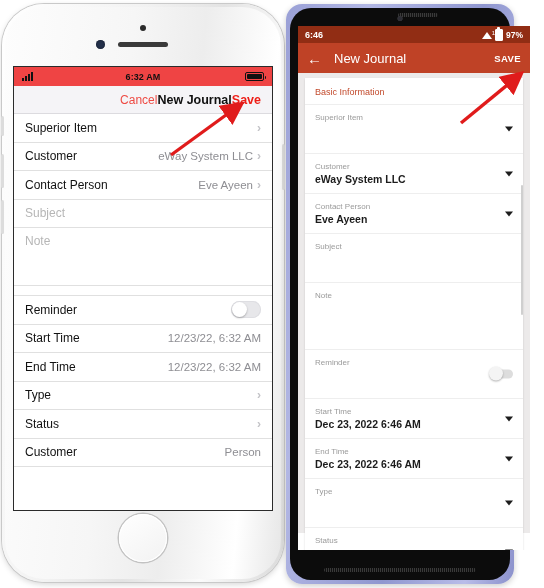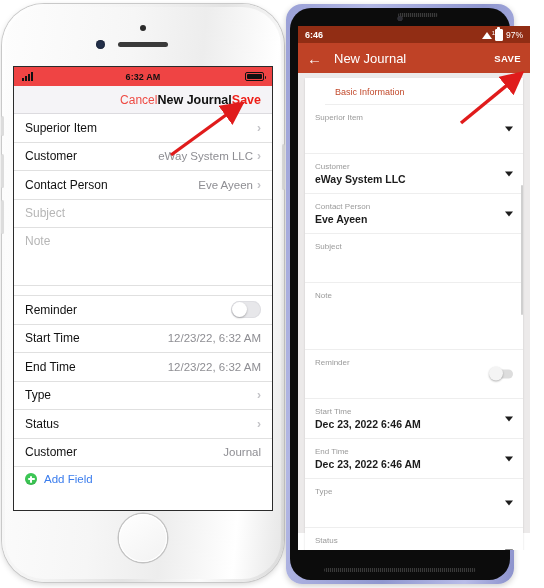--- a/index.html
+++ b/index.html
@@ -122,31 +122,31 @@
   .an-status{height:17px;background:#912d14;display:flex;align-items:center;
     justify-content:space-between;padding:0 7px;box-sizing:border-box;}
   .an-status .clk{font-size:9px;color:#fff;font-weight:bold;}
   .an-status .right{display:flex;align-items:center;gap:3px;}
   .an-wifi{width:10px;height:8px;position:relative;}
   .an-wifi:before{content:"";position:absolute;left:0;bottom:0;width:0;height:0;
     border-left:5px solid transparent;border-right:5px solid transparent;border-bottom:7px solid #fff;}
   .an-wifi sup{position:absolute;right:-3px;top:-1px;font-size:6px;color:#fff;}
   .an-batt{width:6px;height:10px;border:1px solid #fff;border-radius:1px;background:#fff;position:relative;}
   .an-batt:after{content:"";position:absolute;left:1.5px;top:-2.5px;width:3px;height:2px;background:#fff;border-radius:1px 1px 0 0;}
-  .an-status .pct{font-size:8.5px;color:#fff;font-weight:normal;}
+  .an-status .pct{font-size:8.5px;color:#fff;font-weight:bold;}
 
   .an-appbar{height:30px;background:#bf4226;display:flex;align-items:center;
     padding:0 9px;box-sizing:border-box;gap:12px;}
   .an-back{color:#fff;font-size:15px;line-height:1;}
   .an-appbar .title{color:#fff;font-size:13px;flex:1;}
   .an-appbar .save{color:#fff;font-size:9.5px;font-weight:bold;letter-spacing:.4px;}
 
   .an-body{background:#eceaea;padding:5px 7px 0;box-sizing:border-box;height:460px;position:relative;}
   .an-card{background:#fff;box-shadow:0 1px 2px rgba(0,0,0,.14);}
-  .an-section{font-size:9px;color:#c24a2c;padding:9px 10px 7px;border-bottom:1px solid #eee;margin-left:20px;}
+  .an-section{font-size:9px;color:#c24a2c;padding:9px 10px 7px;border-bottom:1px solid #eee;}
   .an-field{position:relative;padding:7px 26px 7px 10px;border-bottom:1px solid #eeeeee;box-sizing:border-box;}
   .an-field .k{font-size:8px;color:#9a9a9a;line-height:12px;}
   .an-field .v{font-size:10.5px;color:#1c1c1c;font-weight:bold;line-height:13px;}
   .an-field .blank{height:13px;}
   .an-caret{position:absolute;right:10px;top:50%;transform:translateY(-50%);
     width:0;height:0;border-left:4px solid transparent;border-right:4px solid transparent;border-top:5px solid #1c1c1c;}
   .an-field.tall{padding-bottom:16px;}
   .an-field.note{padding-bottom:34px;}
   .an-toggle{position:absolute;right:10px;top:50%;transform:translateY(-50%);
     width:22px;height:9px;border-radius:5px;background:#dddddd;}
@@ -252,27 +252,23 @@
         <div class="ios-chev">›</div>
       </div>
 
       <div class="ios-row">
         <div class="lbl">Status</div>
         <div class="ios-chev">›</div>
       </div>
 
       <div class="ios-row">
         <div class="lbl">Customer</div>
-        <div class="val">Journal</div>
-      </div>
-
-      <div class="ios-addfield">
-        <div class="ios-plus"></div>
-        <div class="txt">Add Field</div>
-      </div>
+        <div class="val">Person</div>
+      </div>
+
 
     </div>
   </div>
 
   <div class="ip-home"></div>
 </div>
 
 <div id="android">
   <div class="an-speaker"></div>
   <div class="an-cam"></div>

